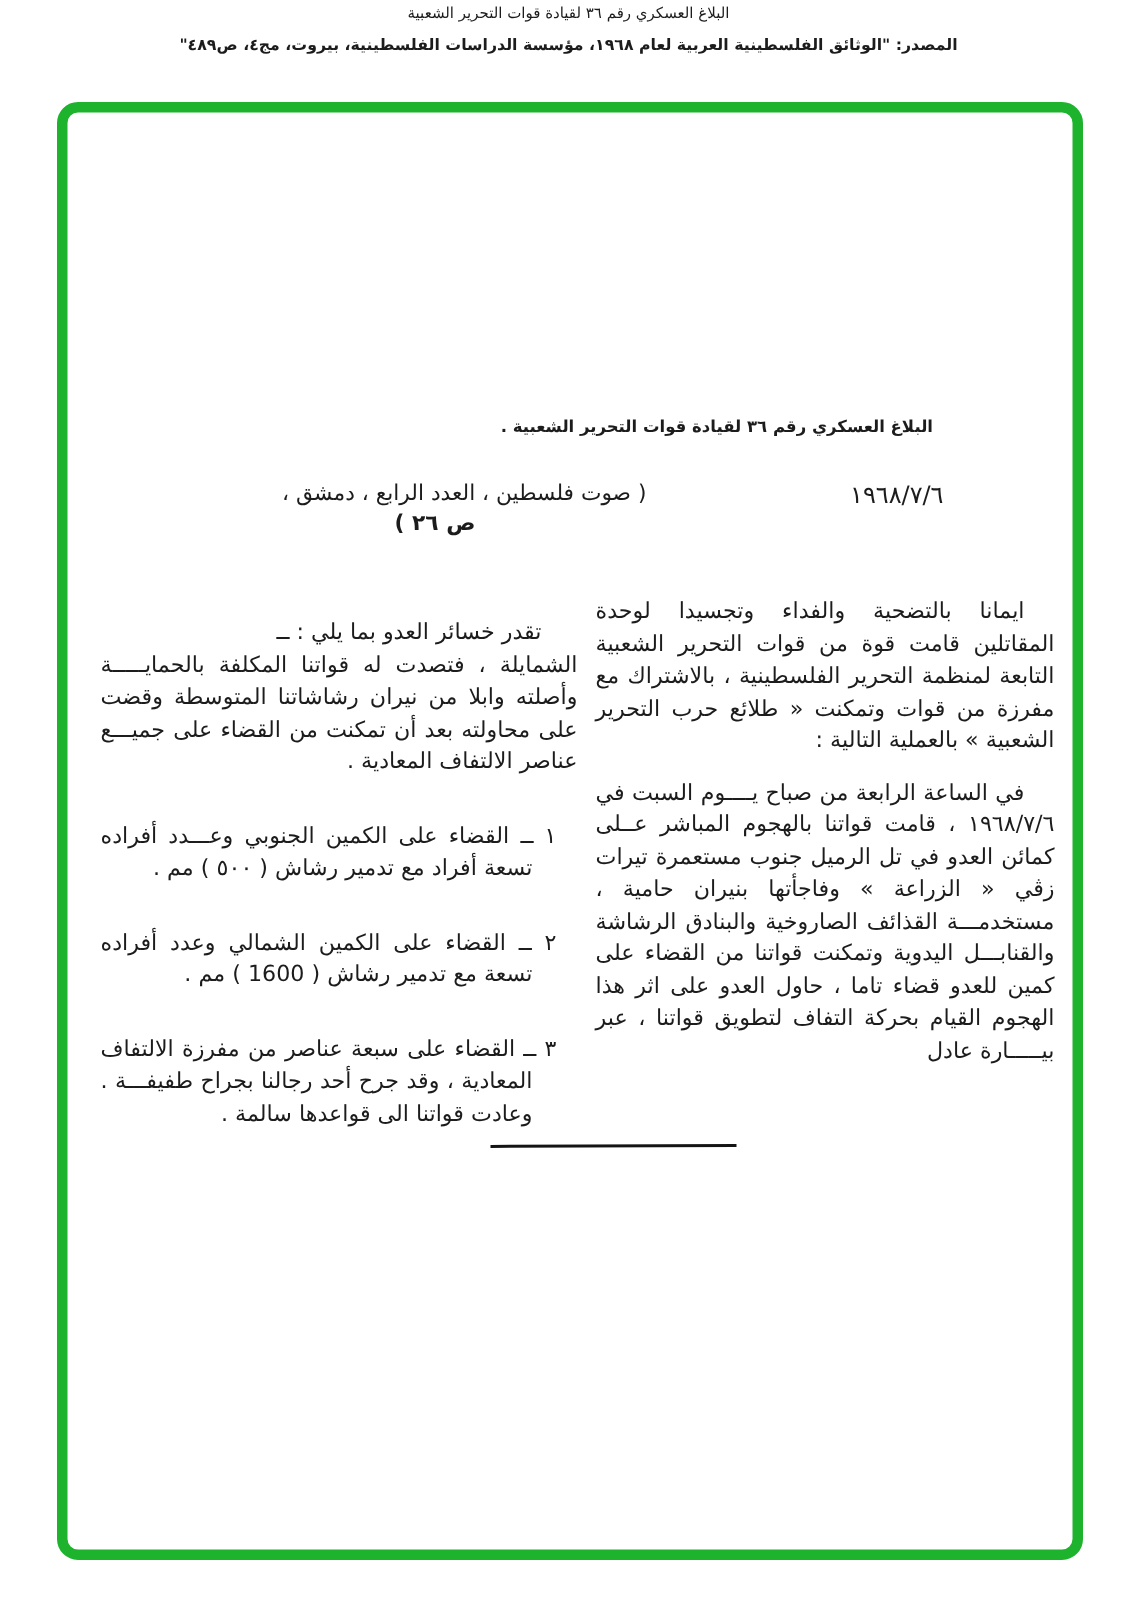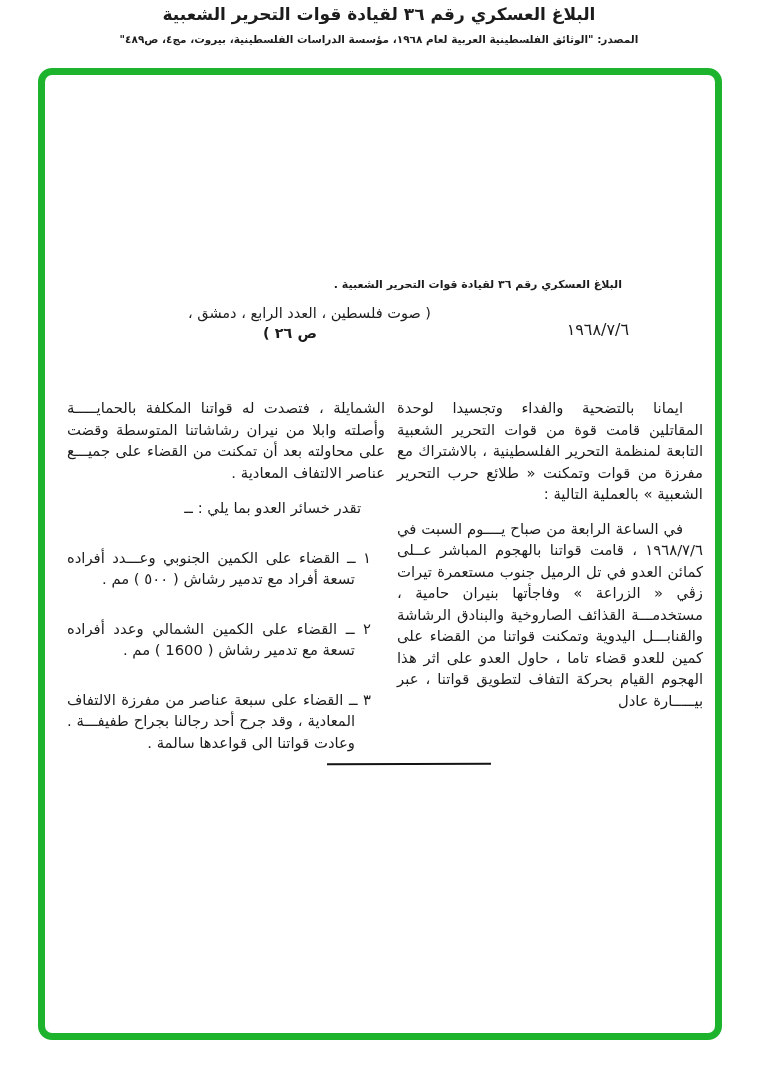--- a/index.html
+++ b/index.html
@@ -19,22 +19,22 @@
   
   .top-header {
     position: absolute;
     top: 4px;
     left: 0;
     width: 758px;
     text-align: center;
     direction: rtl;
   }
   .top-title {
-    font-size: 17px;
-    font-weight: bold;
+    font-size: 10px;
+    font-weight: normal;
     letter-spacing: 0px;
   }
   .top-source {
     margin-top: 9px;
     font-size: 10.5px;
     font-weight: bold;
   }
 
   
   .green-box {
@@ -64,21 +64,21 @@
     top: 245px;
     right: 86px;
     direction: ltr;
     font-size: 16px;
     letter-spacing: 1px;
     margin-left: 33px;
   }
 
   .citation {
     position: absolute;
-    top: 228px;
+    top: 244px;
     left: 64px;
     width: 322px;
     direction: rtl;
     text-align: right;
     font-size: 14.5px;
     line-height: 20px;
   }
   .citation .c-line3 {
     text-align: center;
     padding-left: 40px;
@@ -147,22 +147,22 @@
   </div>
 
   <div class="body-cols">
 
     <div class="col col-right">
       <p class="para indent">ايمانا بالتضحية والفداء وتجسيدا لوحدة المقاتلين قامت قوة من قوات التحرير الشعبية التابعة لمنظمة التحرير الفلسطينية ، بالاشتراك مع مفرزة من قوات وتمكنت « طلائع حرب التحرير الشعبية » بالعملية التالية :</p>
       <p class="para indent">في الساعة الرابعة من صباح يــــوم السبت في ١٩٦٨/٧/٦ ، قامت قواتنا بالهجوم المباشر عــلى كمائن العدو في تل الرميل جنوب مستعمرة تيرات زڤي « الزراعة » وفاجأتها بنيران حامية ، مستخدمـــة القذائف الصاروخية والبنادق الرشاشة والقنابـــل اليدوية وتمكنت قواتنا من القضاء على كمين للعدو قضاء تاما ، حاول العدو على اثر هذا الهجوم القيام بحركة التفاف لتطويق قواتنا ، عبر بيـــــارة عادل</p>
     </div>
 
     <div class="col col-left">
+      <p class="para losses-intro">تقدر خسائر العدو بما يلي : ــ</p>
       <p class="para">الشمايلة ، فتصدت له قواتنا المكلفة بالحمايـــــة وأصلته وابلا من نيران رشاشاتنا المتوسطة وقضت على محاولته بعد أن تمكنت من القضاء على جميـــع عناصر الالتفاف المعادية .</p>
-      <p class="para losses-intro">تقدر خسائر العدو بما يلي : ــ</p>
       <p class="para loss-item">١ ــ القضاء على الكمين الجنوبي وعـــدد أفراده تسعة أفراد مع تدمير رشاش ( ٥٠٠ ) مم .</p>
       <p class="para loss-item">٢ ــ القضاء على الكمين الشمالي وعدد أفراده تسعة مع تدمير رشاش ( 1600 ) مم .</p>
       <p class="para loss-item">٣ ــ القضاء على سبعة عناصر من مفرزة الالتفاف المعادية ، وقد جرح أحد رجالنا بجراح طفيفـــة . وعادت قواتنا الى قواعدها سالمة .</p>
     </div>
 
   </div>
 
   <div class="bottom-rule"></div>
 
 </div>

